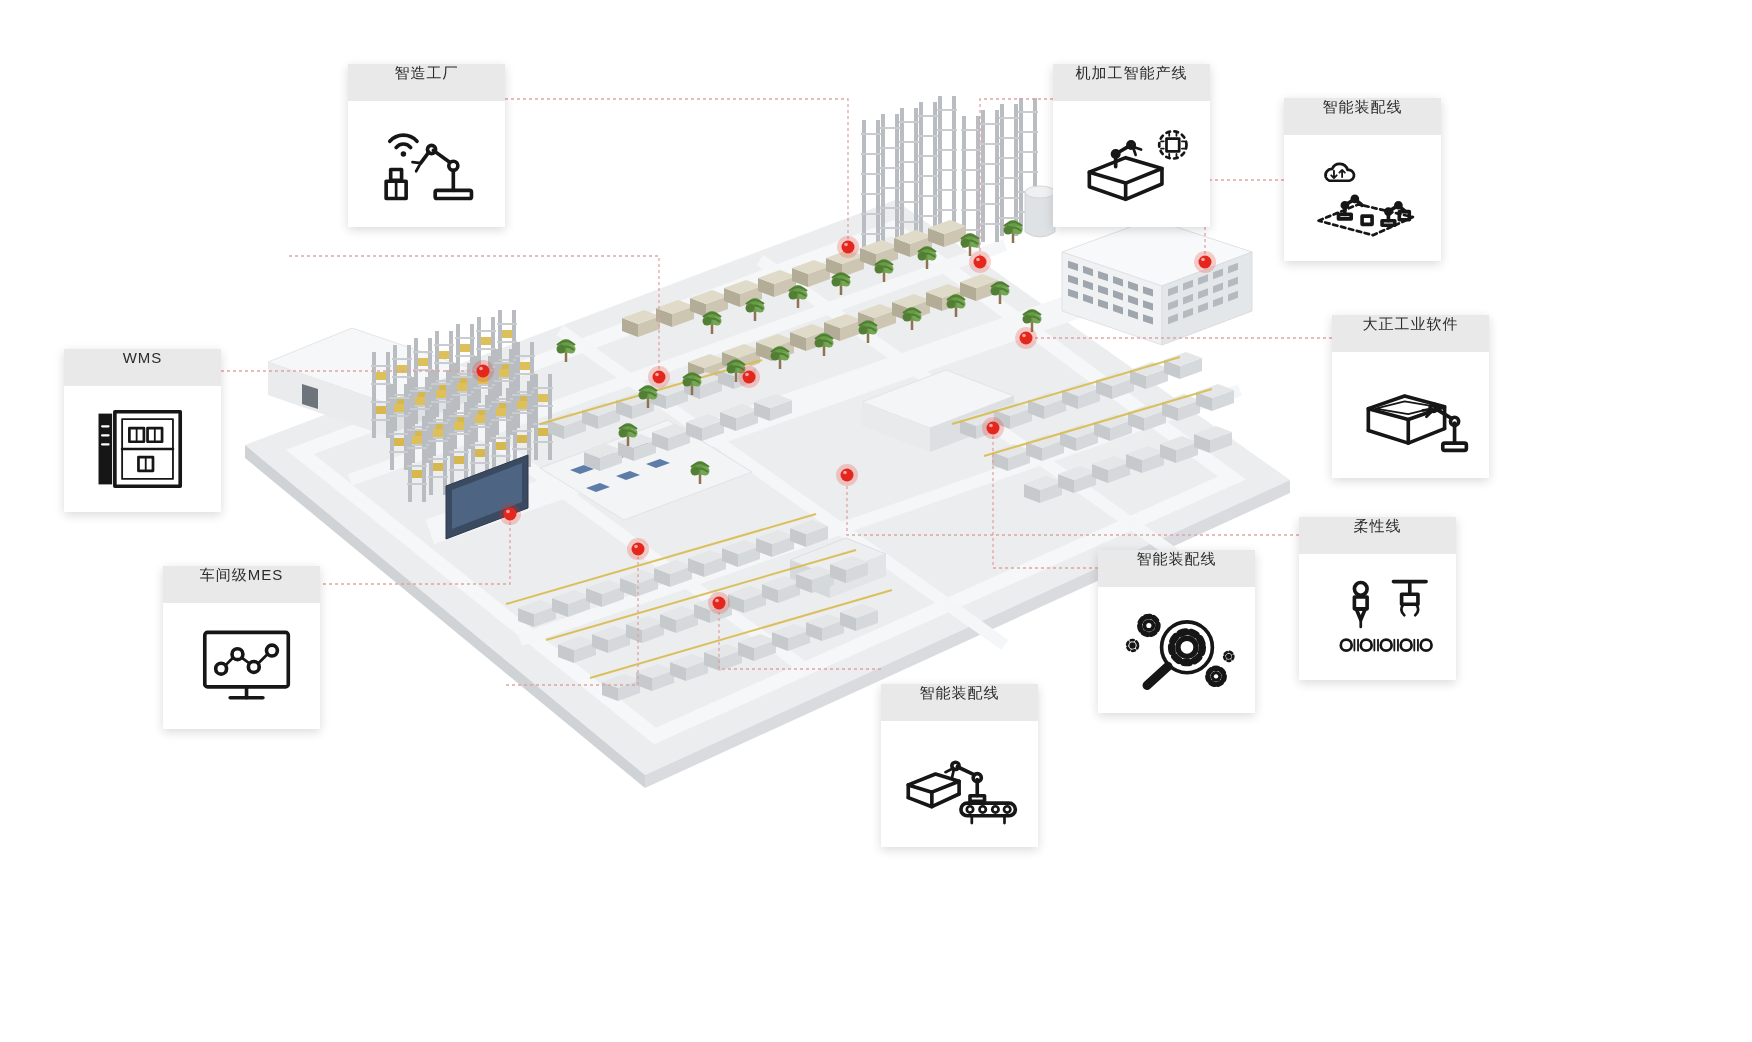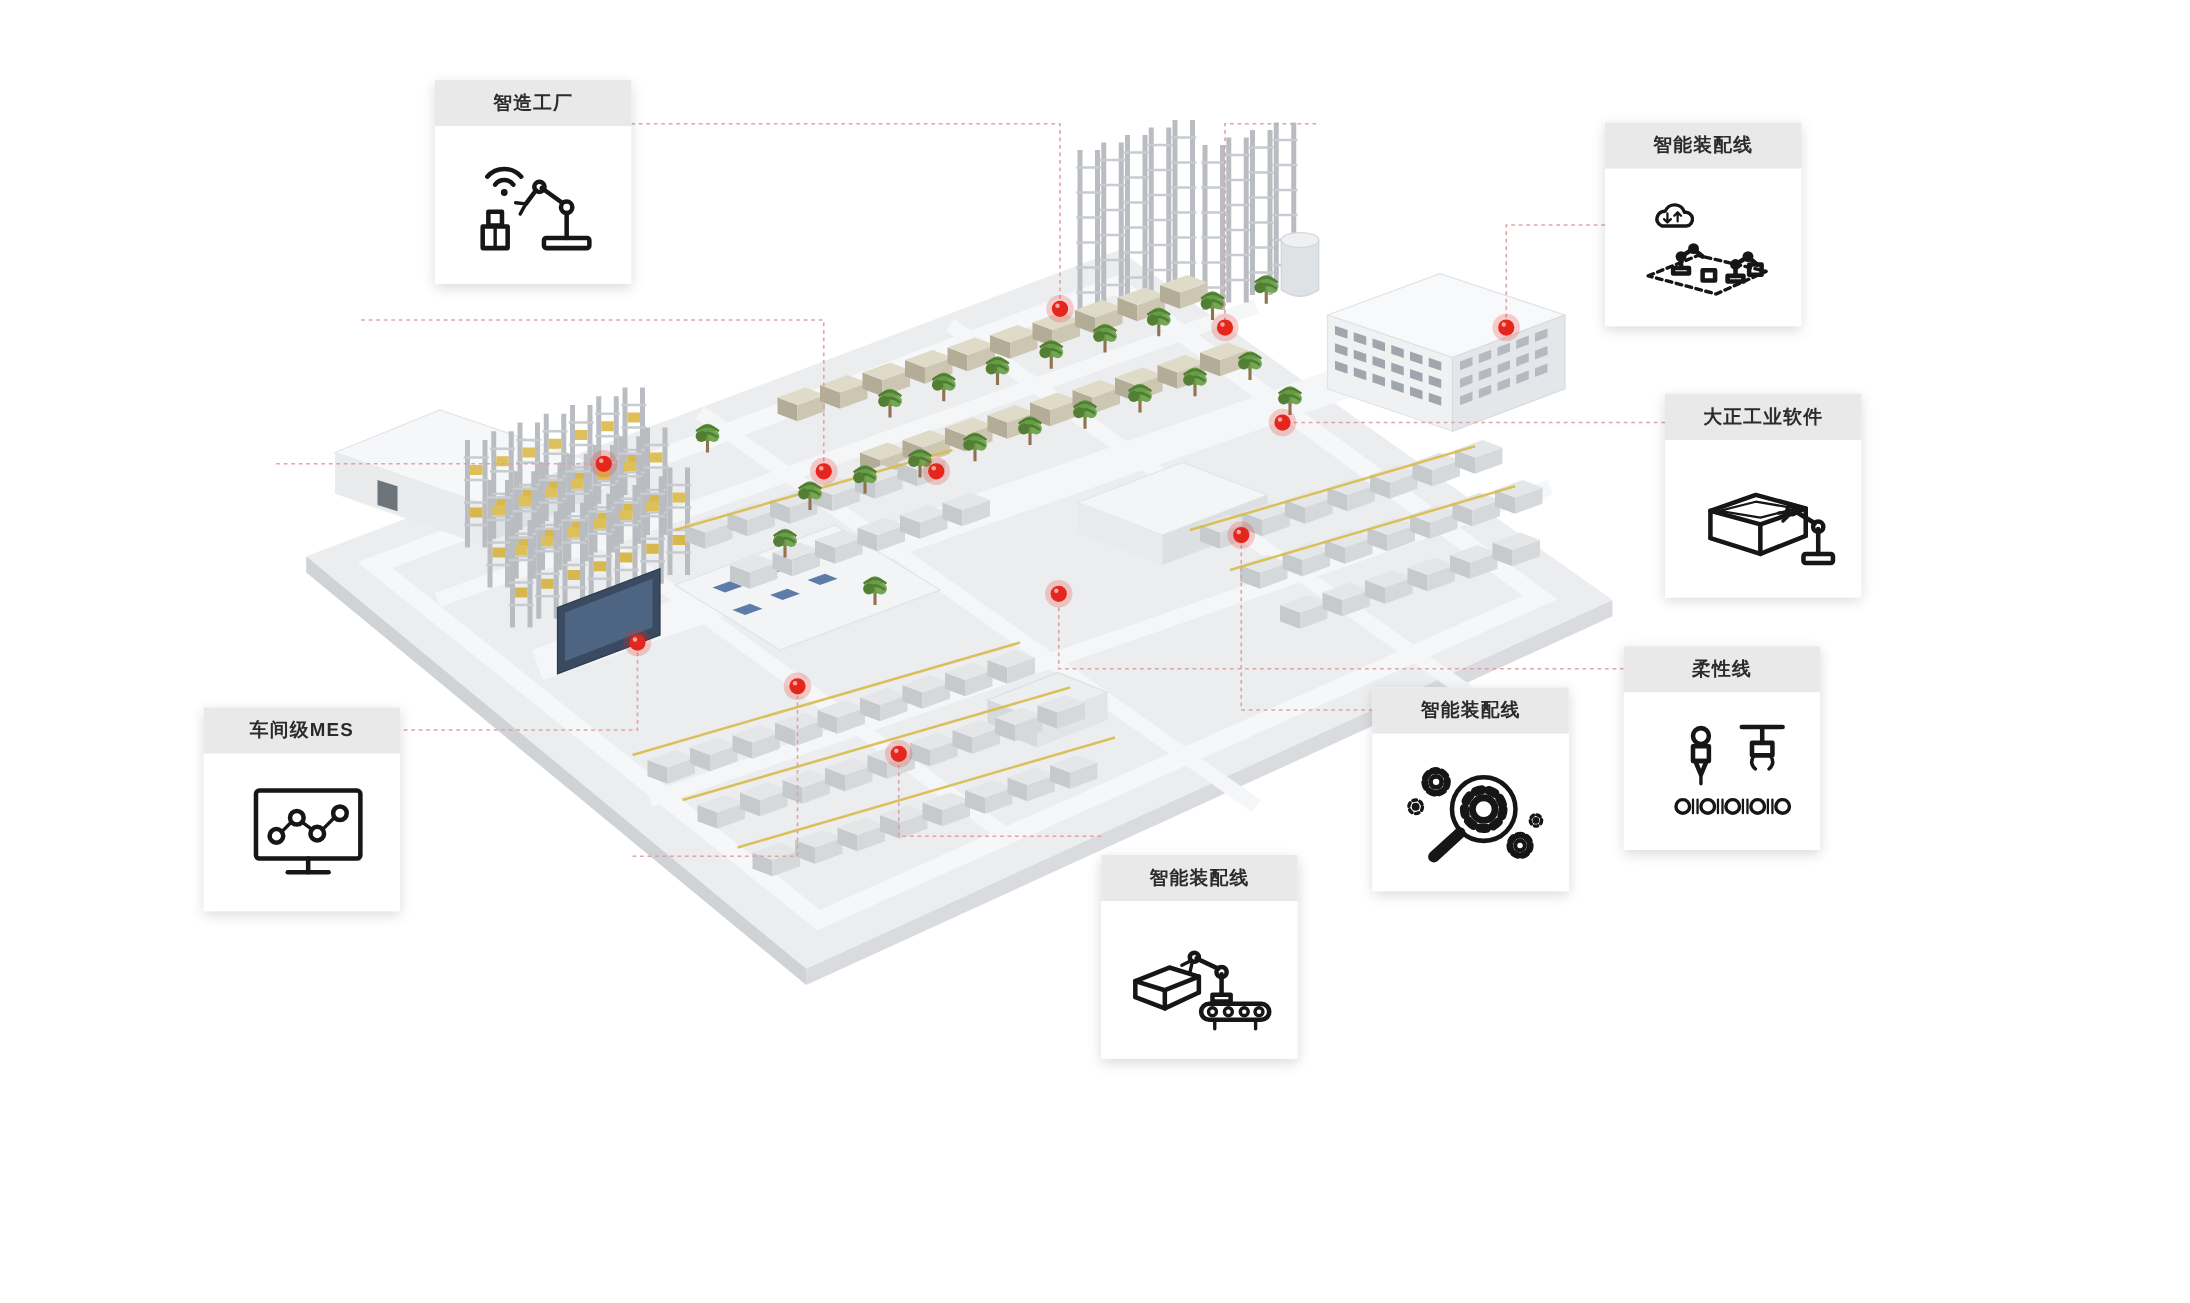--- a/index.html
+++ b/index.html
@@ -1,22 +1,22 @@
 <!DOCTYPE html>
 <html><head>
 <meta charset="utf-8">
 <style>
   html,body{margin:0;padding:0;background:#ffffff;}
   body{font-family:"Liberation Sans","DejaVu Sans",sans-serif;}
   .stage{position:relative;width:1752px;height:1042px;background:#ffffff;overflow:hidden;}
   .scene{position:absolute;left:0;top:0;z-index:1;}
   .callout{position:absolute;width:157px;z-index:2;background:#ffffff;
            box-shadow:0 3px 10px rgba(0,0,0,.15);}
-  .callout-header{height:37px;background:#e9e9e9;display:flex;align-items:center;justify-content:center;
-                  font-size:15px;font-weight:bold;color:#2b2b2b;letter-spacing:1px;}
+  .callout-header{height:37px;background:#e9e9e9;display:flex;align-items:flex-start;justify-content:center;
+                  font-size:15px;font-weight:normal;color:#2b2b2b;letter-spacing:1px;}
   .callout-body{height:126px;display:flex;align-items:center;justify-content:center;background:#ffffff;}
   
   .ic *{stroke:#161616;stroke-width:4;fill:none;stroke-linecap:round;stroke-linejoin:round;}
   .ic .f{fill:#161616;stroke:none;}
   .ic .fw{fill:#ffffff;}
   .ic .wf{fill:#ffffff;stroke:none;}
   .ic .w{stroke:#ffffff;stroke-width:2.5;}
   .ic .t2{stroke-width:2;}
   .ic .t3{stroke-width:3;}
   .ic .t6{stroke-width:6;}
@@ -357,20 +357,38 @@
         <circle cx="70" cy="39" r="4.5"></circle>
         <path d="M67,42 L58,54"></path>
         <path d="M58,54 l-9,-1 M58,54 l-5,9" class="t3"></path>
         <rect x="20" y="74" width="22" height="19"></rect>
         <path d="M31,74 V93" class="t3"></path>
         <rect x="25" y="61" width="12" height="12"></rect>
       </svg>
     </div>
   </div>
 
+  <div class="callout" style="left:1053px;top:64px">
+    <div class="callout-header">
+      <span>机加工智能产线</span>
+    </div>
+    <div class="callout-body">
+      <svg class="ic" viewBox="0 0 130 110" width="118" height="100">
+        <polygon points="18,64 58,48 98,60 58,76"></polygon>
+        <path d="M18,64 L18,80 L58,94 L98,77 L98,60 M58,76 V94"></path>
+        <path d="M47,58 V44 L64,34"></path>
+        <circle cx="47" cy="44" r="3.5"></circle>
+        <circle cx="64" cy="34" r="3.5"></circle>
+        <path d="M66,36 l9,3 M66,36 l3,9" class="t3"></path>
+        <circle cx="110" cy="34" r="15" stroke-dasharray="4 5" class="t3"></circle>
+        <rect x="103" y="27" width="14" height="14" class="t3"></rect>
+        <path d="M106,24 v-3 M114,24 v-3 M106,44 v3 M114,44 v3 M100,30 h-3 M100,38 h-3 M120,30 h3 M120,38 h3" class="t2"></path>
+      </svg>
+    </div>
+  </div>
 
   <div class="callout" style="left:1284px;top:98px">
     <div class="callout-header">
       <span>智能装配线</span>
     </div>
     <div class="callout-body">
       <svg class="ic" viewBox="0 0 130 110" width="118" height="100">
         <path d="M24,32 a7,7 0 0 1 7,-9 a9,9 0 0 1 17,1 a6,6 0 0 1 2,12 l-22,0 a7,7 0 0 1 -4,-4 z" class="t3"></path>
         <path d="M33,25 v8 m0,0 l-3,-3 m3,3 l3,-3" class="t2"></path>
         <path d="M42,32 v-8 m0,0 l-3,3 m3,-3 l3,3" class="t2"></path>
@@ -387,20 +405,40 @@
             <circle cx="104" cy="63" r="2.8"></circle>
           <path d="M106,65 l6,5"></path>
           <rect x="64" y="75" width="11" height="9"></rect>
           <rect x="105" y="70" width="11" height="9"></rect>
         </g>
       </svg>
     </div>
   </div>
 
 
+  <div class="callout" style="left:64px;top:349px">
+    <div class="callout-header">
+      <span>WMS</span>
+    </div>
+    <div class="callout-body">
+      <svg class="ic" viewBox="0 0 130 110" width="118" height="100">
+        <rect x="34" y="14" width="72" height="82"></rect>
+        <rect x="16" y="16" width="15" height="78" class="f"></rect>
+        <path d="M20,30 h7 M20,40 h7 M20,50 h7" class="w"></path>
+        <rect x="42" y="22" width="56" height="66" class="t2"></rect>
+        <path d="M42,55 H98" class="t3"></path>
+        <rect x="50" y="32" width="16" height="15" class="t3"></rect>
+        <path d="M58,32 V47" class="t2"></path>
+        <rect x="70" y="32" width="16" height="15" class="t3"></rect>
+        <path d="M78,32 V47" class="t2"></path>
+        <rect x="60" y="64" width="16" height="15" class="t3"></rect>
+        <path d="M68,64 V79" class="t2"></path>
+      </svg>
+    </div>
+  </div>
 
   <div class="callout" style="left:1332px;top:315px">
     <div class="callout-header">
       <span>大正工业软件</span>
     </div>
     <div class="callout-body">
       <svg class="ic" viewBox="0 0 130 110" width="118" height="100">
         <polygon points="18,48 58,34 102,46 62,60"></polygon>
         <polygon points="26,48 58,40 94,46 62,54" class="t2"></polygon>
         <path d="M18,48 V72 M62,60 V86 M102,46 V70"></path>

